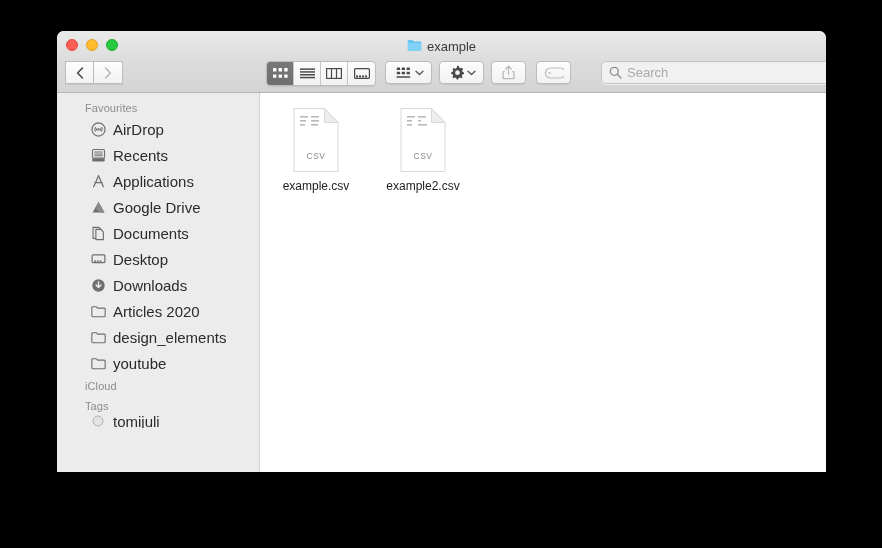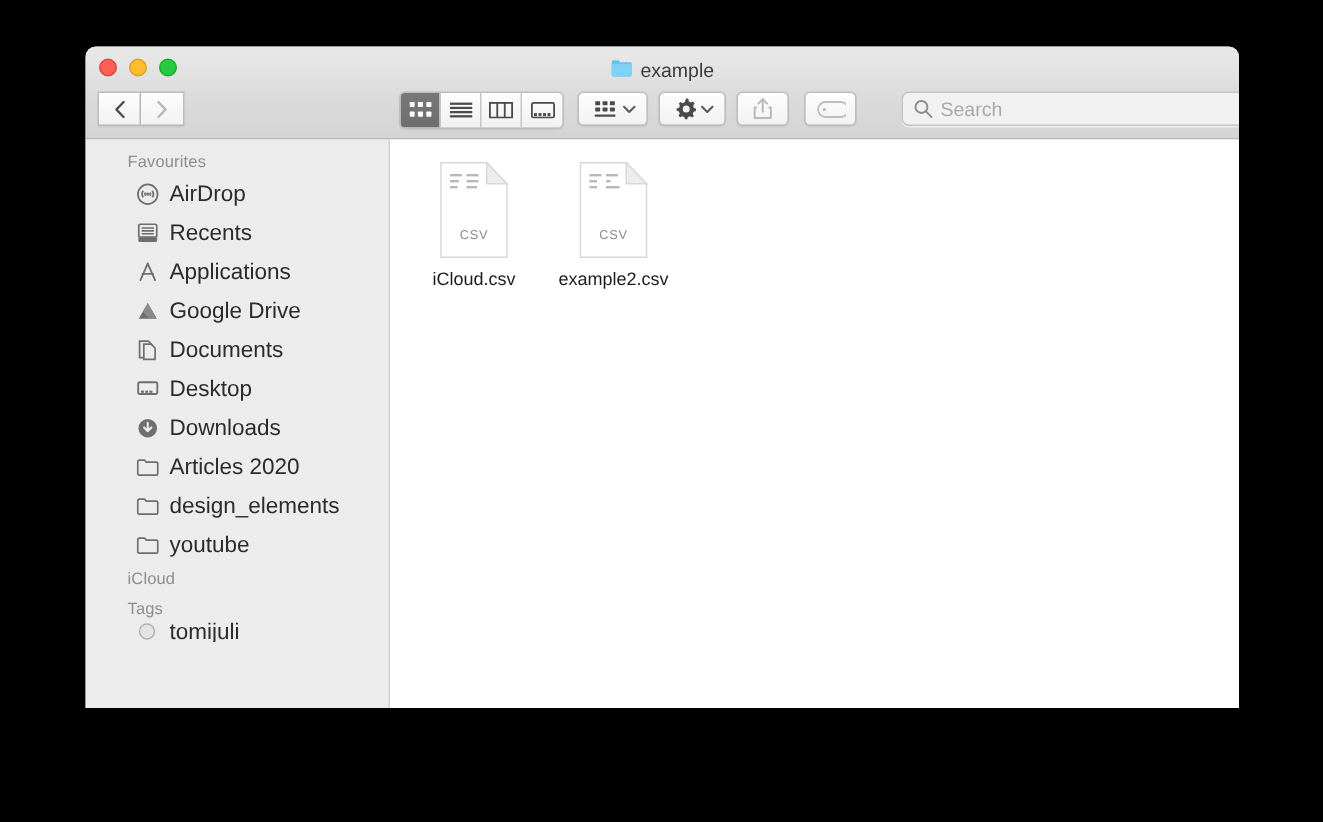--- a/index.html
+++ b/index.html
@@ -234,21 +234,21 @@
   #content {
     flex: 1;
     background: #ffffff;
     position: relative;
     padding: 14px 0 0 14px;
     box-sizing: border-box;
   }
 
   #file-grid {
     display: flex;
-    gap: 9px;
+    gap: 23px;
     align-items: center;
   }
   .file-cell {
     width: 84px;
     display: flex;
     flex-direction: column;
     align-items: center;
     gap: 6px;
   }
   .file-icon-wrap {
@@ -546,21 +546,21 @@
                 <rect x="12" y="9" width="8" height="1.6"></rect>
                 <rect x="23" y="9" width="8" height="1.6"></rect>
                 <rect x="12" y="13" width="6" height="1.6"></rect>
                 <rect x="23" y="13" width="8" height="1.6"></rect>
                 <rect x="12" y="17" width="5" height="1.6"></rect>
                 <rect x="23" y="17" width="7" height="1.6"></rect>
               </g>
               <text x="28" y="52" font-family="'Liberation Sans', sans-serif" font-size="8.5" fill="#8a8a8a" text-anchor="middle" letter-spacing="0.5">CSV</text>
             </svg>
           </div>
-          <div class="file-label">iCloud.csv</div>
+          <div class="file-label">example.csv</div>
         </div>
 
         <div class="file-cell">
           <div class="file-icon-wrap">
             <svg width="56" height="66" viewBox="0 0 56 66">
               <path d="M6 1.5 H36.5 L50 15.5 V64.5 H6 Z" fill="#ffffff" stroke="#d8d8d8" stroke-width="1"></path>
               <path d="M36.5 1.5 L50 15.5 H36.5 Z" fill="#ededed" stroke="#d8d8d8" stroke-width="1"></path>
               <g fill="#b8b8b8">
                 <rect x="12" y="9" width="8" height="1.6"></rect>
                 <rect x="23" y="9" width="8" height="1.6"></rect>

